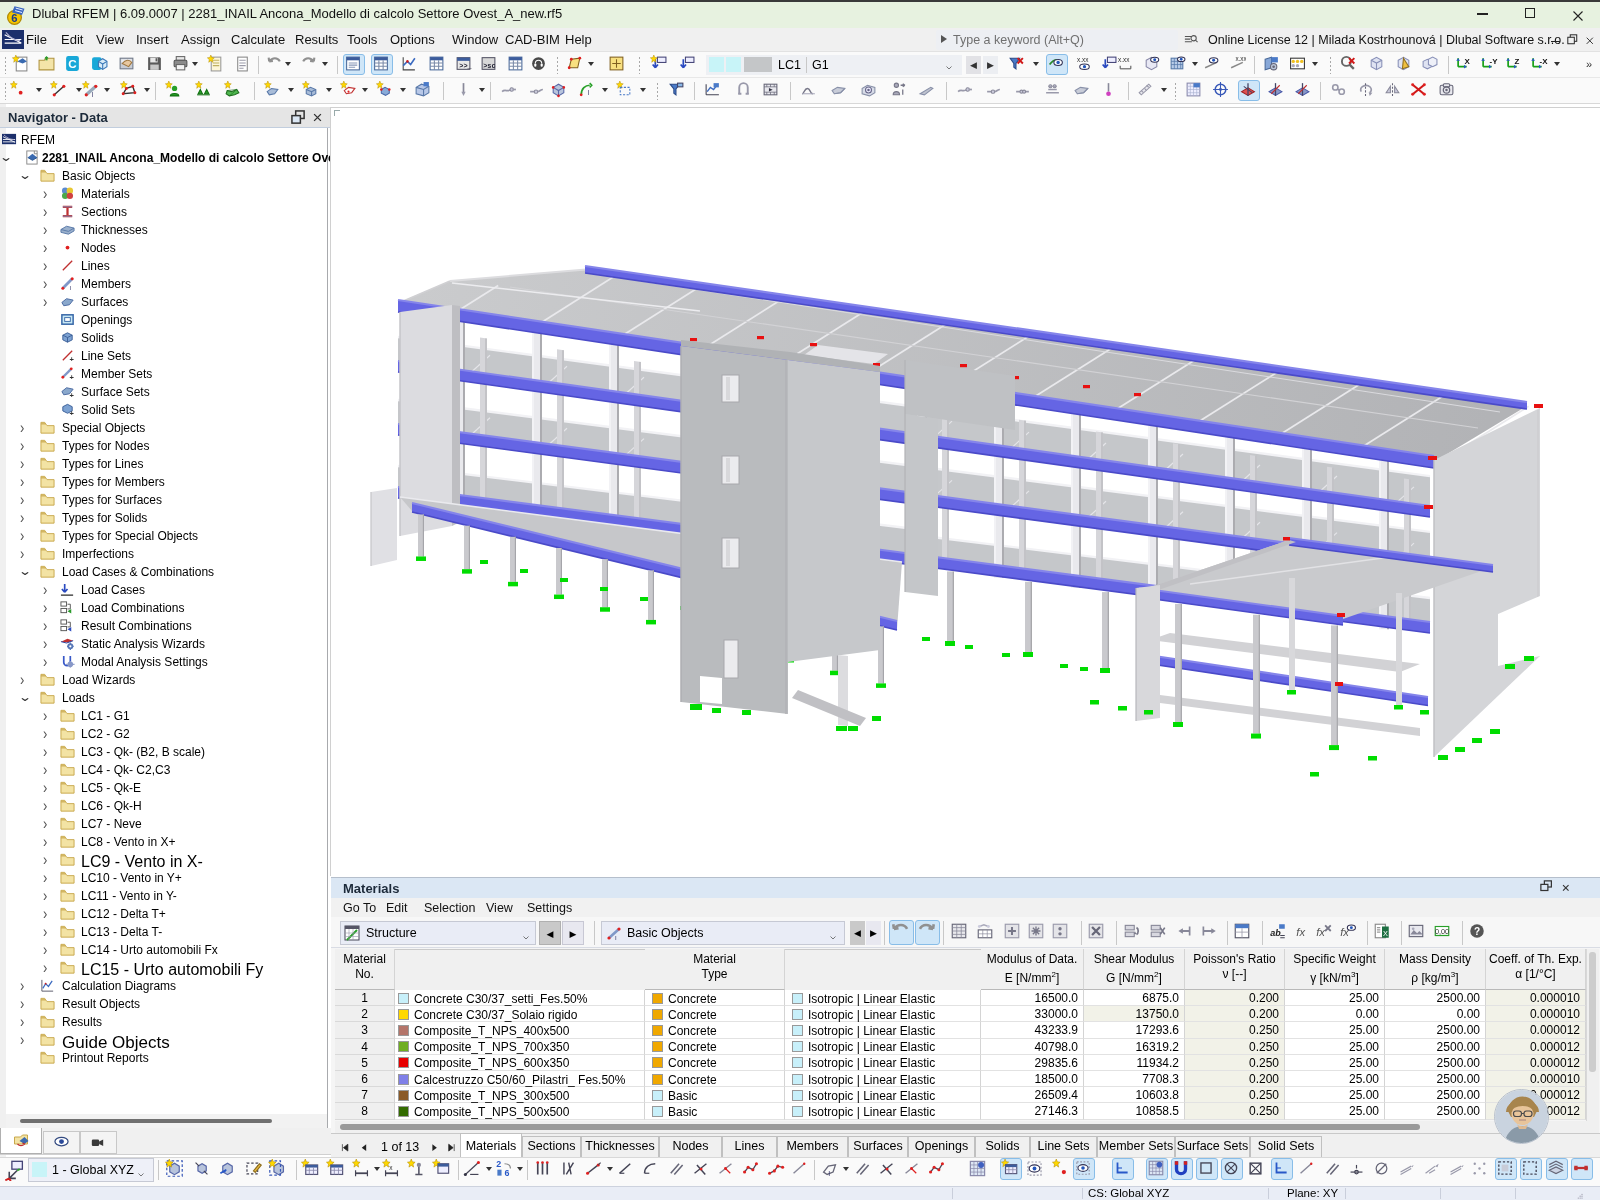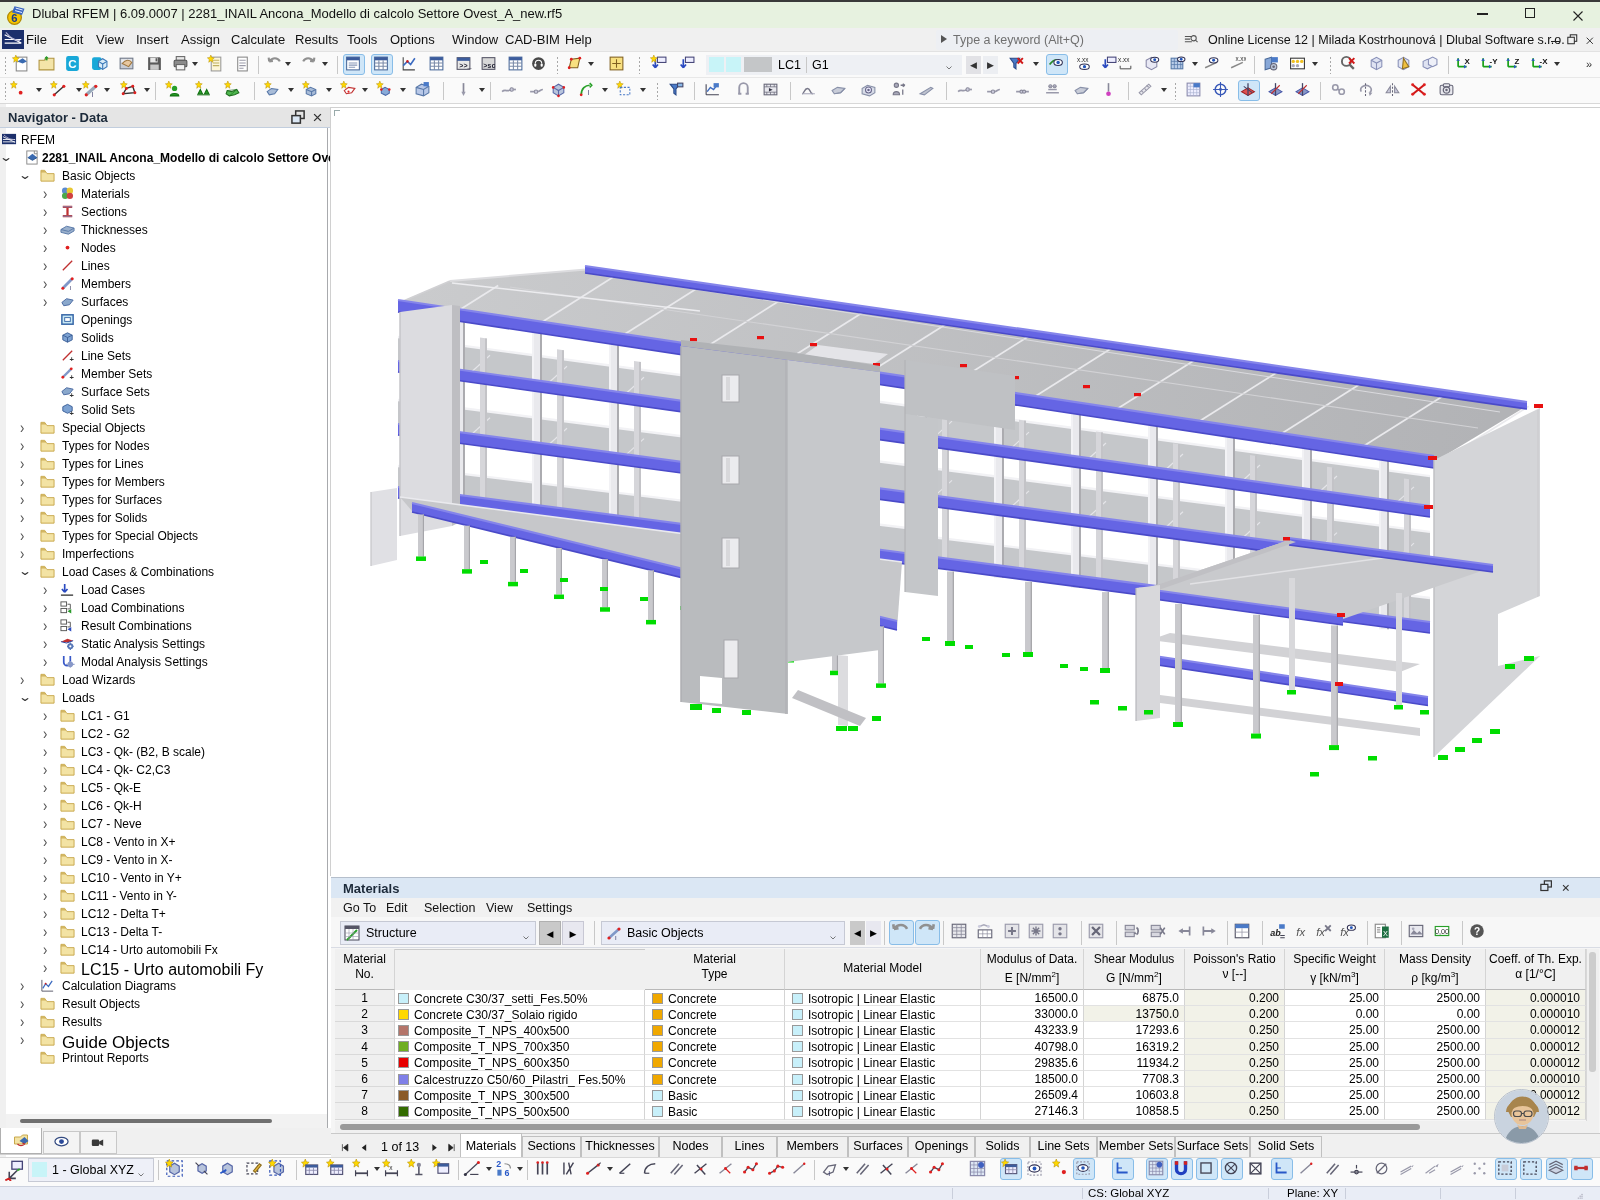--- a/index.html
+++ b/index.html
@@ -748,21 +748,21 @@
       </svg></div>
     <div class="abs" style="left:81px;top:619px;font-size:12px;font-weight:normal;white-space:nowrap">Result Combinations</div>
     <div class="abs" style="left:43px;top:636px;font-size:13px;color:#555;transform:scaleY(1.3)">›</div>
     <div class="abs" style="left:60px;top:636px"><svg width="15" height="15" viewBox="0 0 16 16">
         <path d="M1 6l7-3 6 2-6 2z" fill="#c03030"></path>
         <path d="M1 6l6 1.5L14 5" stroke="#2040a0" fill="none"></path>
         <circle cx="11" cy="11" r="3.2" fill="#5878b8"></circle>
         <circle cx="11" cy="11" r="1.2" fill="#fff"></circle>
         <path d="M11 7v1.5M11 13.5V15M7.5 11H9M13 11h1.5" stroke="#5878b8" stroke-width="1.4"></path>
       </svg></div>
-    <div class="abs" style="left:81px;top:637px;font-size:12px;font-weight:normal;white-space:nowrap">Static Analysis Settings</div>
+    <div class="abs" style="left:81px;top:637px;font-size:12px;font-weight:normal;white-space:nowrap">Static Analysis Wizards</div>
     <div class="abs" style="left:43px;top:654px;font-size:13px;color:#555;transform:scaleY(1.3)">›</div>
     <div class="abs" style="left:60px;top:654px"><svg width="15" height="15" viewBox="0 0 16 16">
         <path d="M4 2v7a3.5 3.5 0 007 0V2" stroke="#3858c8" stroke-width="1.8" fill="none"></path>
         <circle cx="11" cy="11" r="3" fill="#8898c8"></circle>
         <path d="M11 7.5V9M11 13v1.5M8 11h-1.5M14 11h1.5" stroke="#8898c8" stroke-width="1.3"></path>
       </svg></div>
     <div class="abs" style="left:81px;top:655px;font-size:12px;font-weight:normal;white-space:nowrap">Modal Analysis Settings</div>
     <div class="abs" style="left:20px;top:672px;font-size:13px;color:#555;transform:scaleY(1.3)">›</div>
     <div class="abs" style="left:40px;top:672px"><svg width="15" height="15" viewBox="0 0 16 16">
         <path d="M1 4h5l1.5 2H15v8H1z" fill="#f3e3a4" stroke="#c8a84c"></path>
@@ -821,21 +821,21 @@
     <div class="abs" style="left:60px;top:834px"><svg width="15" height="15" viewBox="0 0 16 16">
         <path d="M1 4h5l1.5 2H15v8H1z" fill="#f3e3a4" stroke="#c8a84c"></path>
         <path d="M1 4v-1.5h4l1 1.5z" fill="#f3e3a4" stroke="#c8a84c"></path>
       </svg></div>
     <div class="abs" style="left:81px;top:835px;font-size:12px;font-weight:normal;white-space:nowrap">LC8 - Vento in X+</div>
     <div class="abs" style="left:43px;top:852px;font-size:13px;color:#555;transform:scaleY(1.3)">›</div>
     <div class="abs" style="left:60px;top:852px"><svg width="15" height="15" viewBox="0 0 16 16">
         <path d="M1 4h5l1.5 2H15v8H1z" fill="#f3e3a4" stroke="#c8a84c"></path>
         <path d="M1 4v-1.5h4l1 1.5z" fill="#f3e3a4" stroke="#c8a84c"></path>
       </svg></div>
-    <div class="abs" style="left:81px;top:853px;font-size:12px;font-weight:normal;white-space:nowrap">LC9 - Vento in X-</div>
+    <div class="abs" style="left:81px;top:853px;font-size:16px;font-weight:normal;white-space:nowrap">LC9 - Vento in X-</div>
     <div class="abs" style="left:43px;top:870px;font-size:13px;color:#555;transform:scaleY(1.3)">›</div>
     <div class="abs" style="left:60px;top:870px"><svg width="15" height="15" viewBox="0 0 16 16">
         <path d="M1 4h5l1.5 2H15v8H1z" fill="#f3e3a4" stroke="#c8a84c"></path>
         <path d="M1 4v-1.5h4l1 1.5z" fill="#f3e3a4" stroke="#c8a84c"></path>
       </svg></div>
     <div class="abs" style="left:81px;top:871px;font-size:12px;font-weight:normal;white-space:nowrap">LC10 - Vento in Y+</div>
     <div class="abs" style="left:43px;top:888px;font-size:13px;color:#555;transform:scaleY(1.3)">›</div>
     <div class="abs" style="left:60px;top:888px"><svg width="15" height="15" viewBox="0 0 16 16">
         <path d="M1 4h5l1.5 2H15v8H1z" fill="#f3e3a4" stroke="#c8a84c"></path>
         <path d="M1 4v-1.5h4l1 1.5z" fill="#f3e3a4" stroke="#c8a84c"></path>
@@ -1361,23 +1361,20 @@
       </svg></div>
 <div class="abs" style="left:335px;top:949px;width:1251px;height:41px;background:#f0f0f0;border-top:1px solid #c9c9c9"></div>
 <div class="hdr" style="left:335px;top:949px;width:60px;height:41px;line-height:15px">
       <div style="margin-top:3px">Material</div>
       <div>No.</div>
     </div>
 <div class="hdr" style="left:645px;top:949px;width:140px;height:41px;line-height:15px">
       <div style="margin-top:3px">Material</div>
       <div>Type</div>
     </div>
-<div class="hdr" style="left:785px;top:949px;width:196px;height:41px;line-height:15px">
-      <div style="margin-top:12px">Material Model</div>
-    </div>
 <div class="hdr" style="left:981px;top:949px;width:103px;height:41px;line-height:15px">
       <div style="margin-top:3px">Modulus of Data.</div>
       <div>E [N/mm<sup>2</sup>]</div>
     </div>
 <div class="hdr" style="left:1084px;top:949px;width:101px;height:41px;line-height:15px">
       <div style="margin-top:3px">Shear Modulus</div>
       <div>G [N/mm<sup>2</sup>]</div>
     </div>
 <div class="hdr" style="left:1185px;top:949px;width:100px;height:41px;line-height:15px">
       <div style="margin-top:3px">Poisson's Ratio</div>

